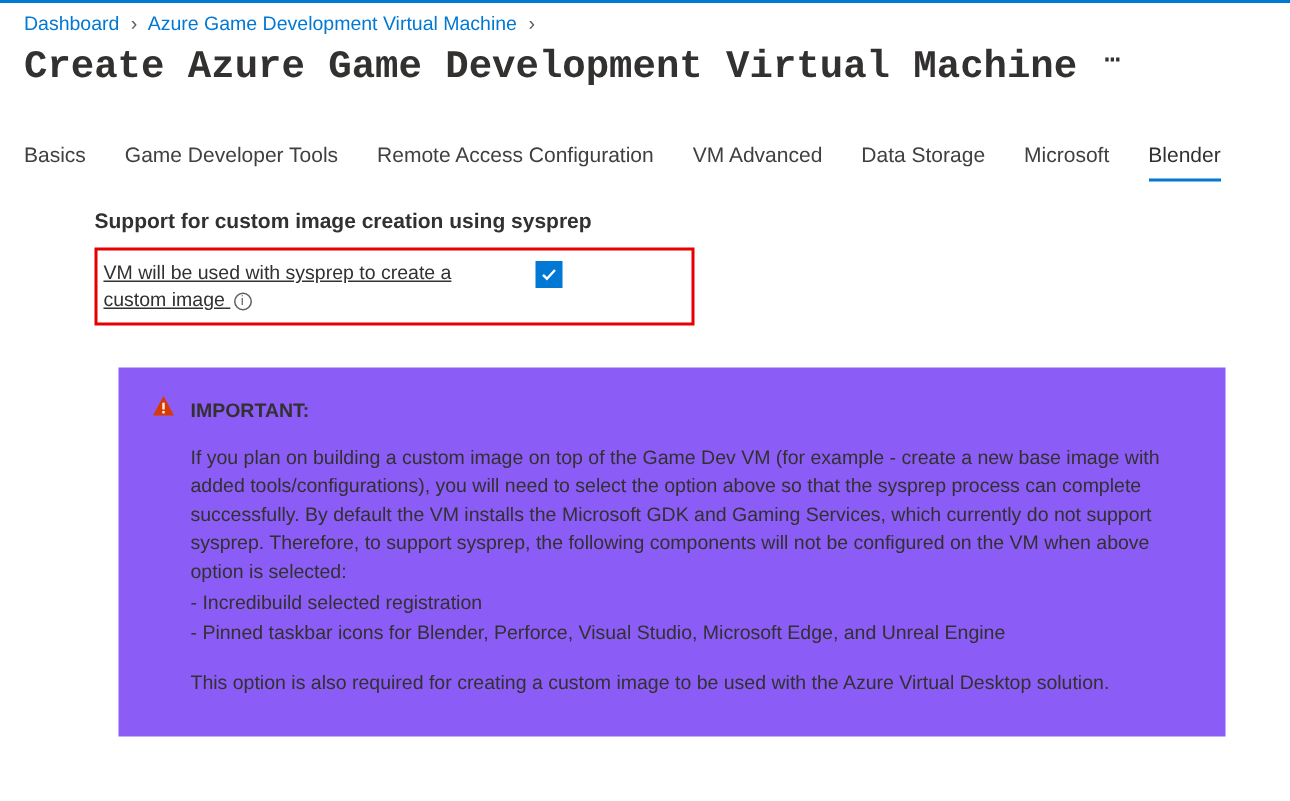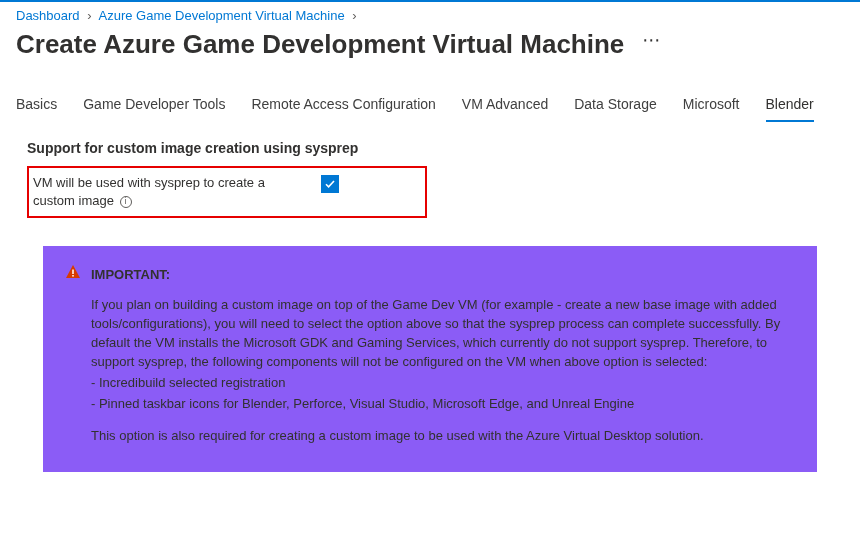--- a/index.html
+++ b/index.html
@@ -22,20 +22,21 @@
       text-decoration: none;
       cursor: pointer;
     }
     .breadcrumb .sep {
       color: #605e5c;
       margin: 0 4px;
     }
     .page-title-row {
       display: flex;
       padding: 4px 16px 20px;
+      font-family: Liberation Mono, monospace;
     }
     h1.page-title {
       font-size: 26px;
       font-weight: 600;
       color: #323130;
     }
     .ellipsis {
       margin-left: 18px;
       color: #323130;
       font-size: 18px;
@@ -55,34 +56,36 @@
       cursor: pointer;
       white-space: nowrap;
     }
     .tab.active {
       color: #323130;
       font-weight: 400;
       border-bottom: 2px solid #0078d4;
     }
     .section {
       padding: 18px 27px 0;
+      margin-left: 36px;
     }
     .section-heading {
       font-size: 14px;
       font-weight: 600;
       color: #323130;
       margin-bottom: 10px;
     }
     .highlight-box {
       border: 2px solid #e60000;
       padding: 6px 6px 6px 0;
       display: flex;
       align-items: flex-start;
       width: 400px;
       margin-bottom: 28px;
+      text-decoration: underline;
     }
     .field-label {
       font-size: 13px;
       color: #323130;
       line-height: 1.4;
       width: 264px;
       padding-left: 4px;
     }
     .info-icon {
       display: inline-flex;

